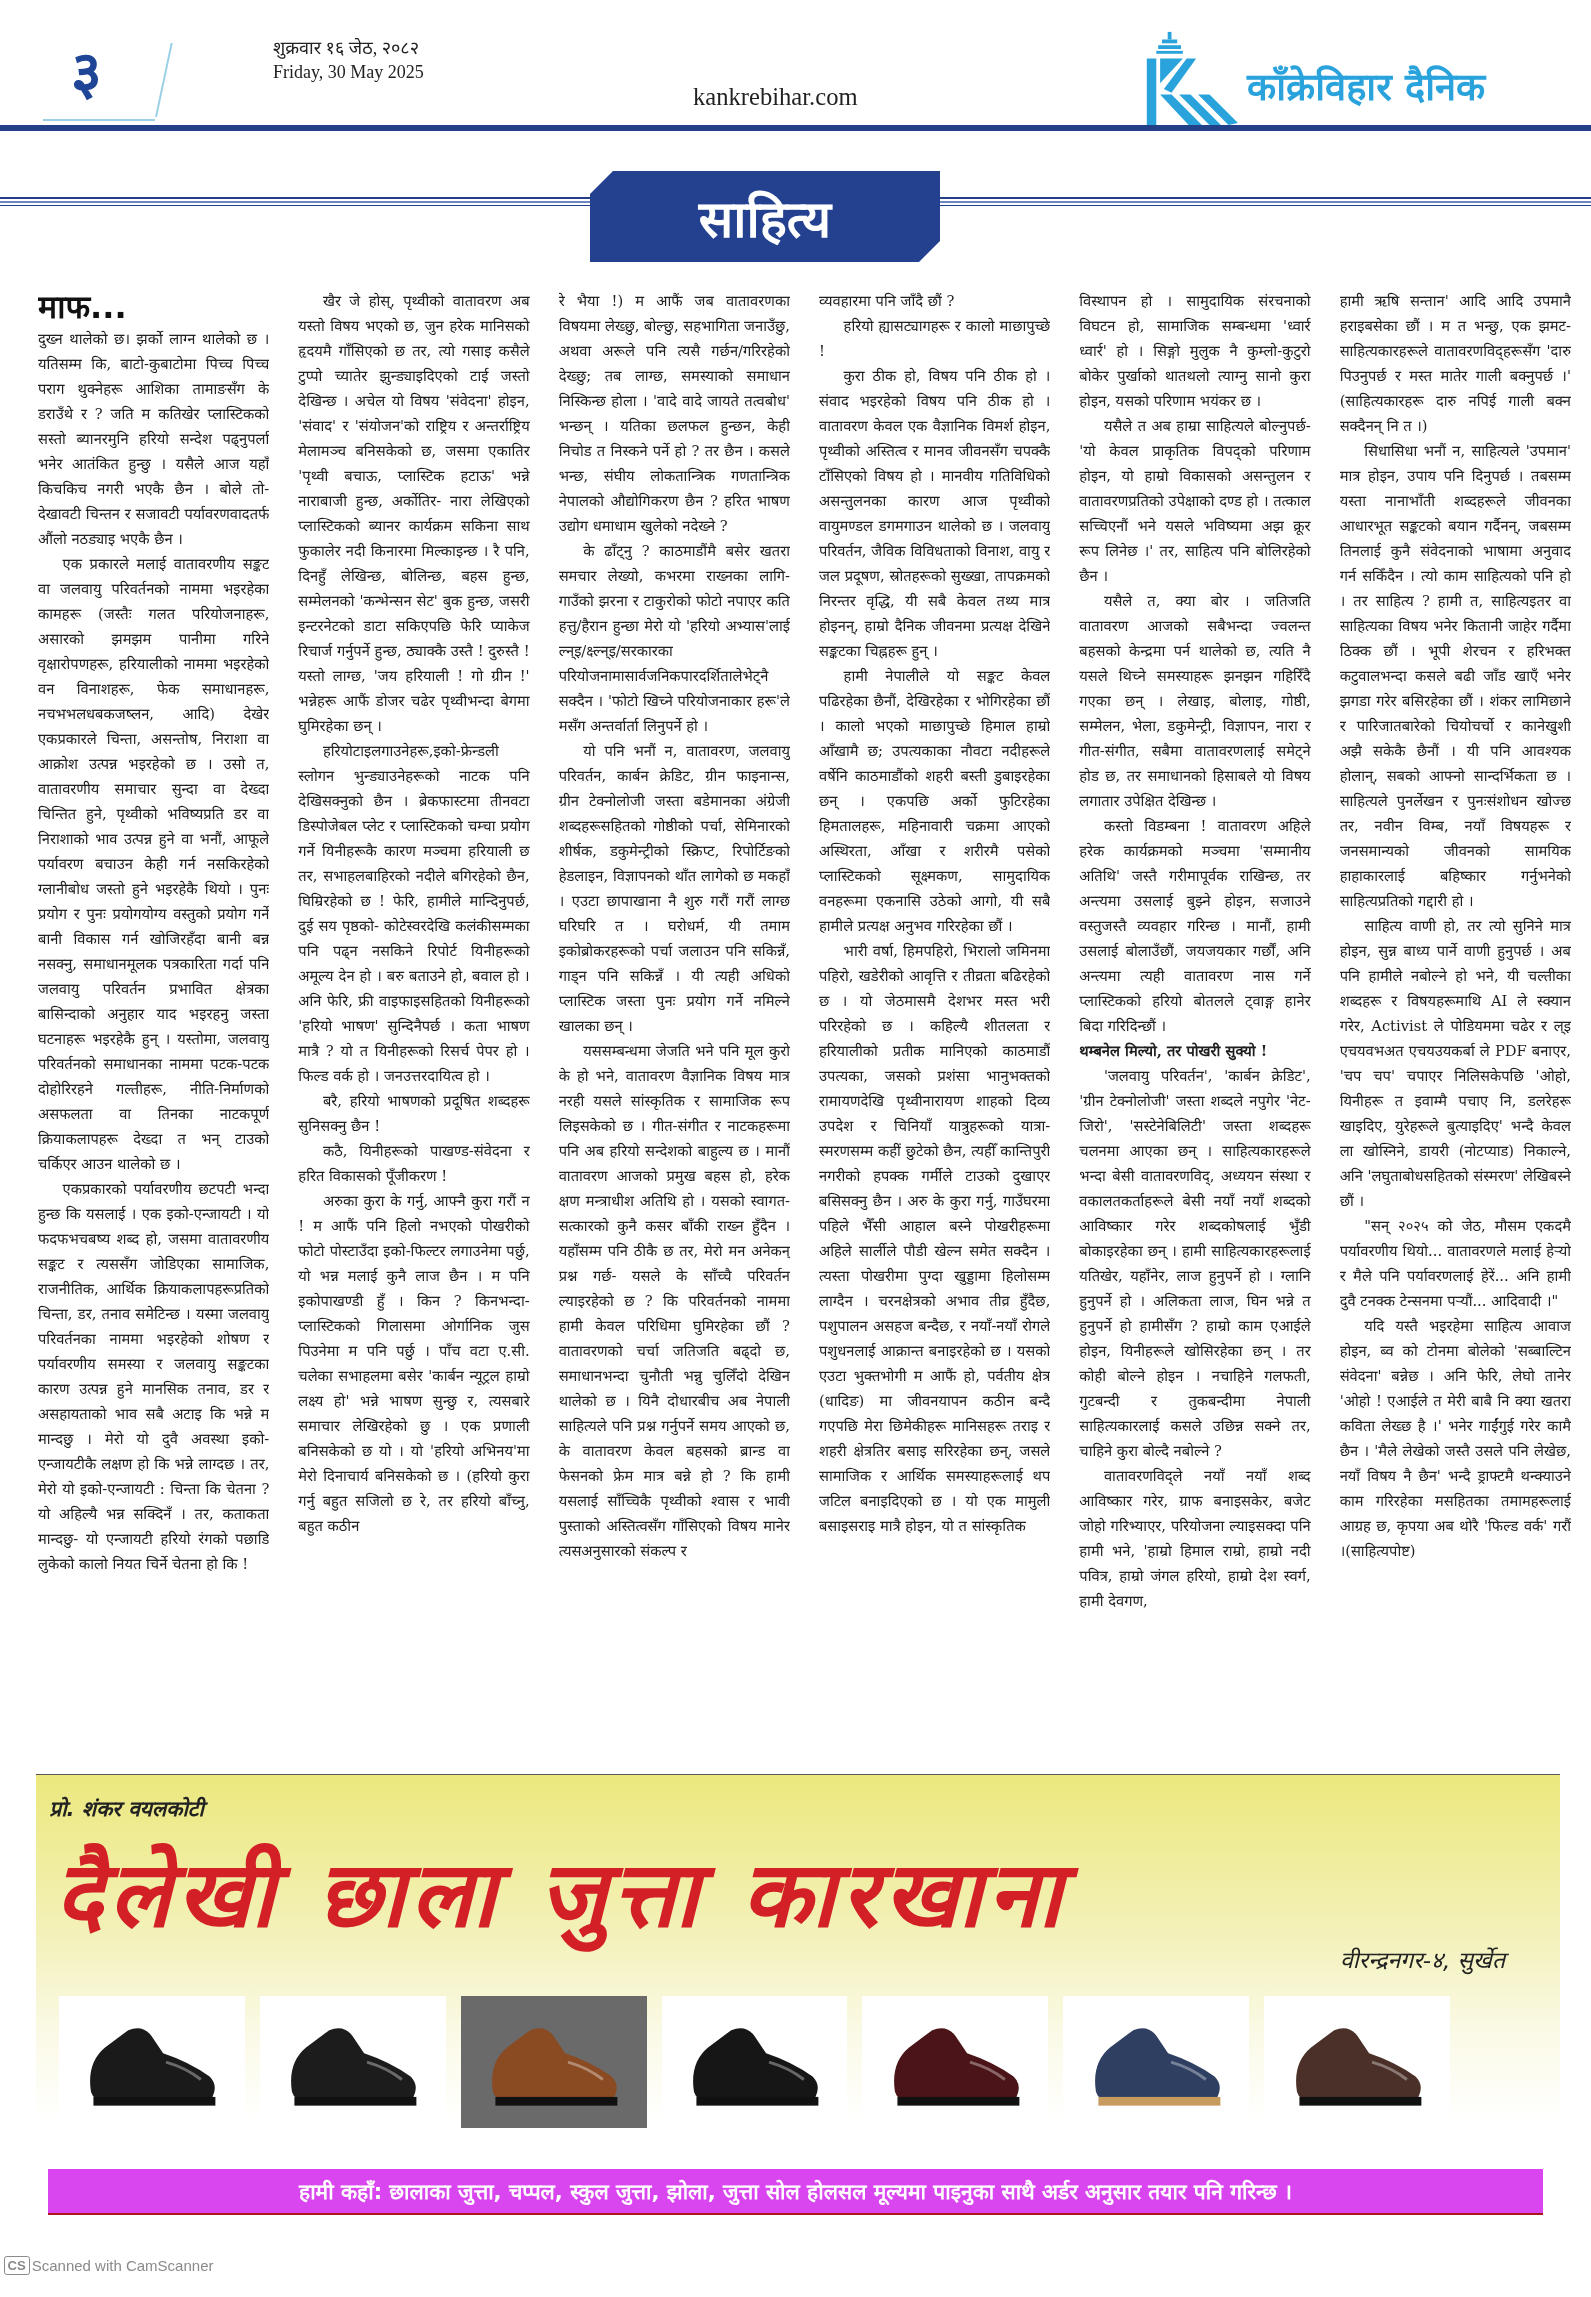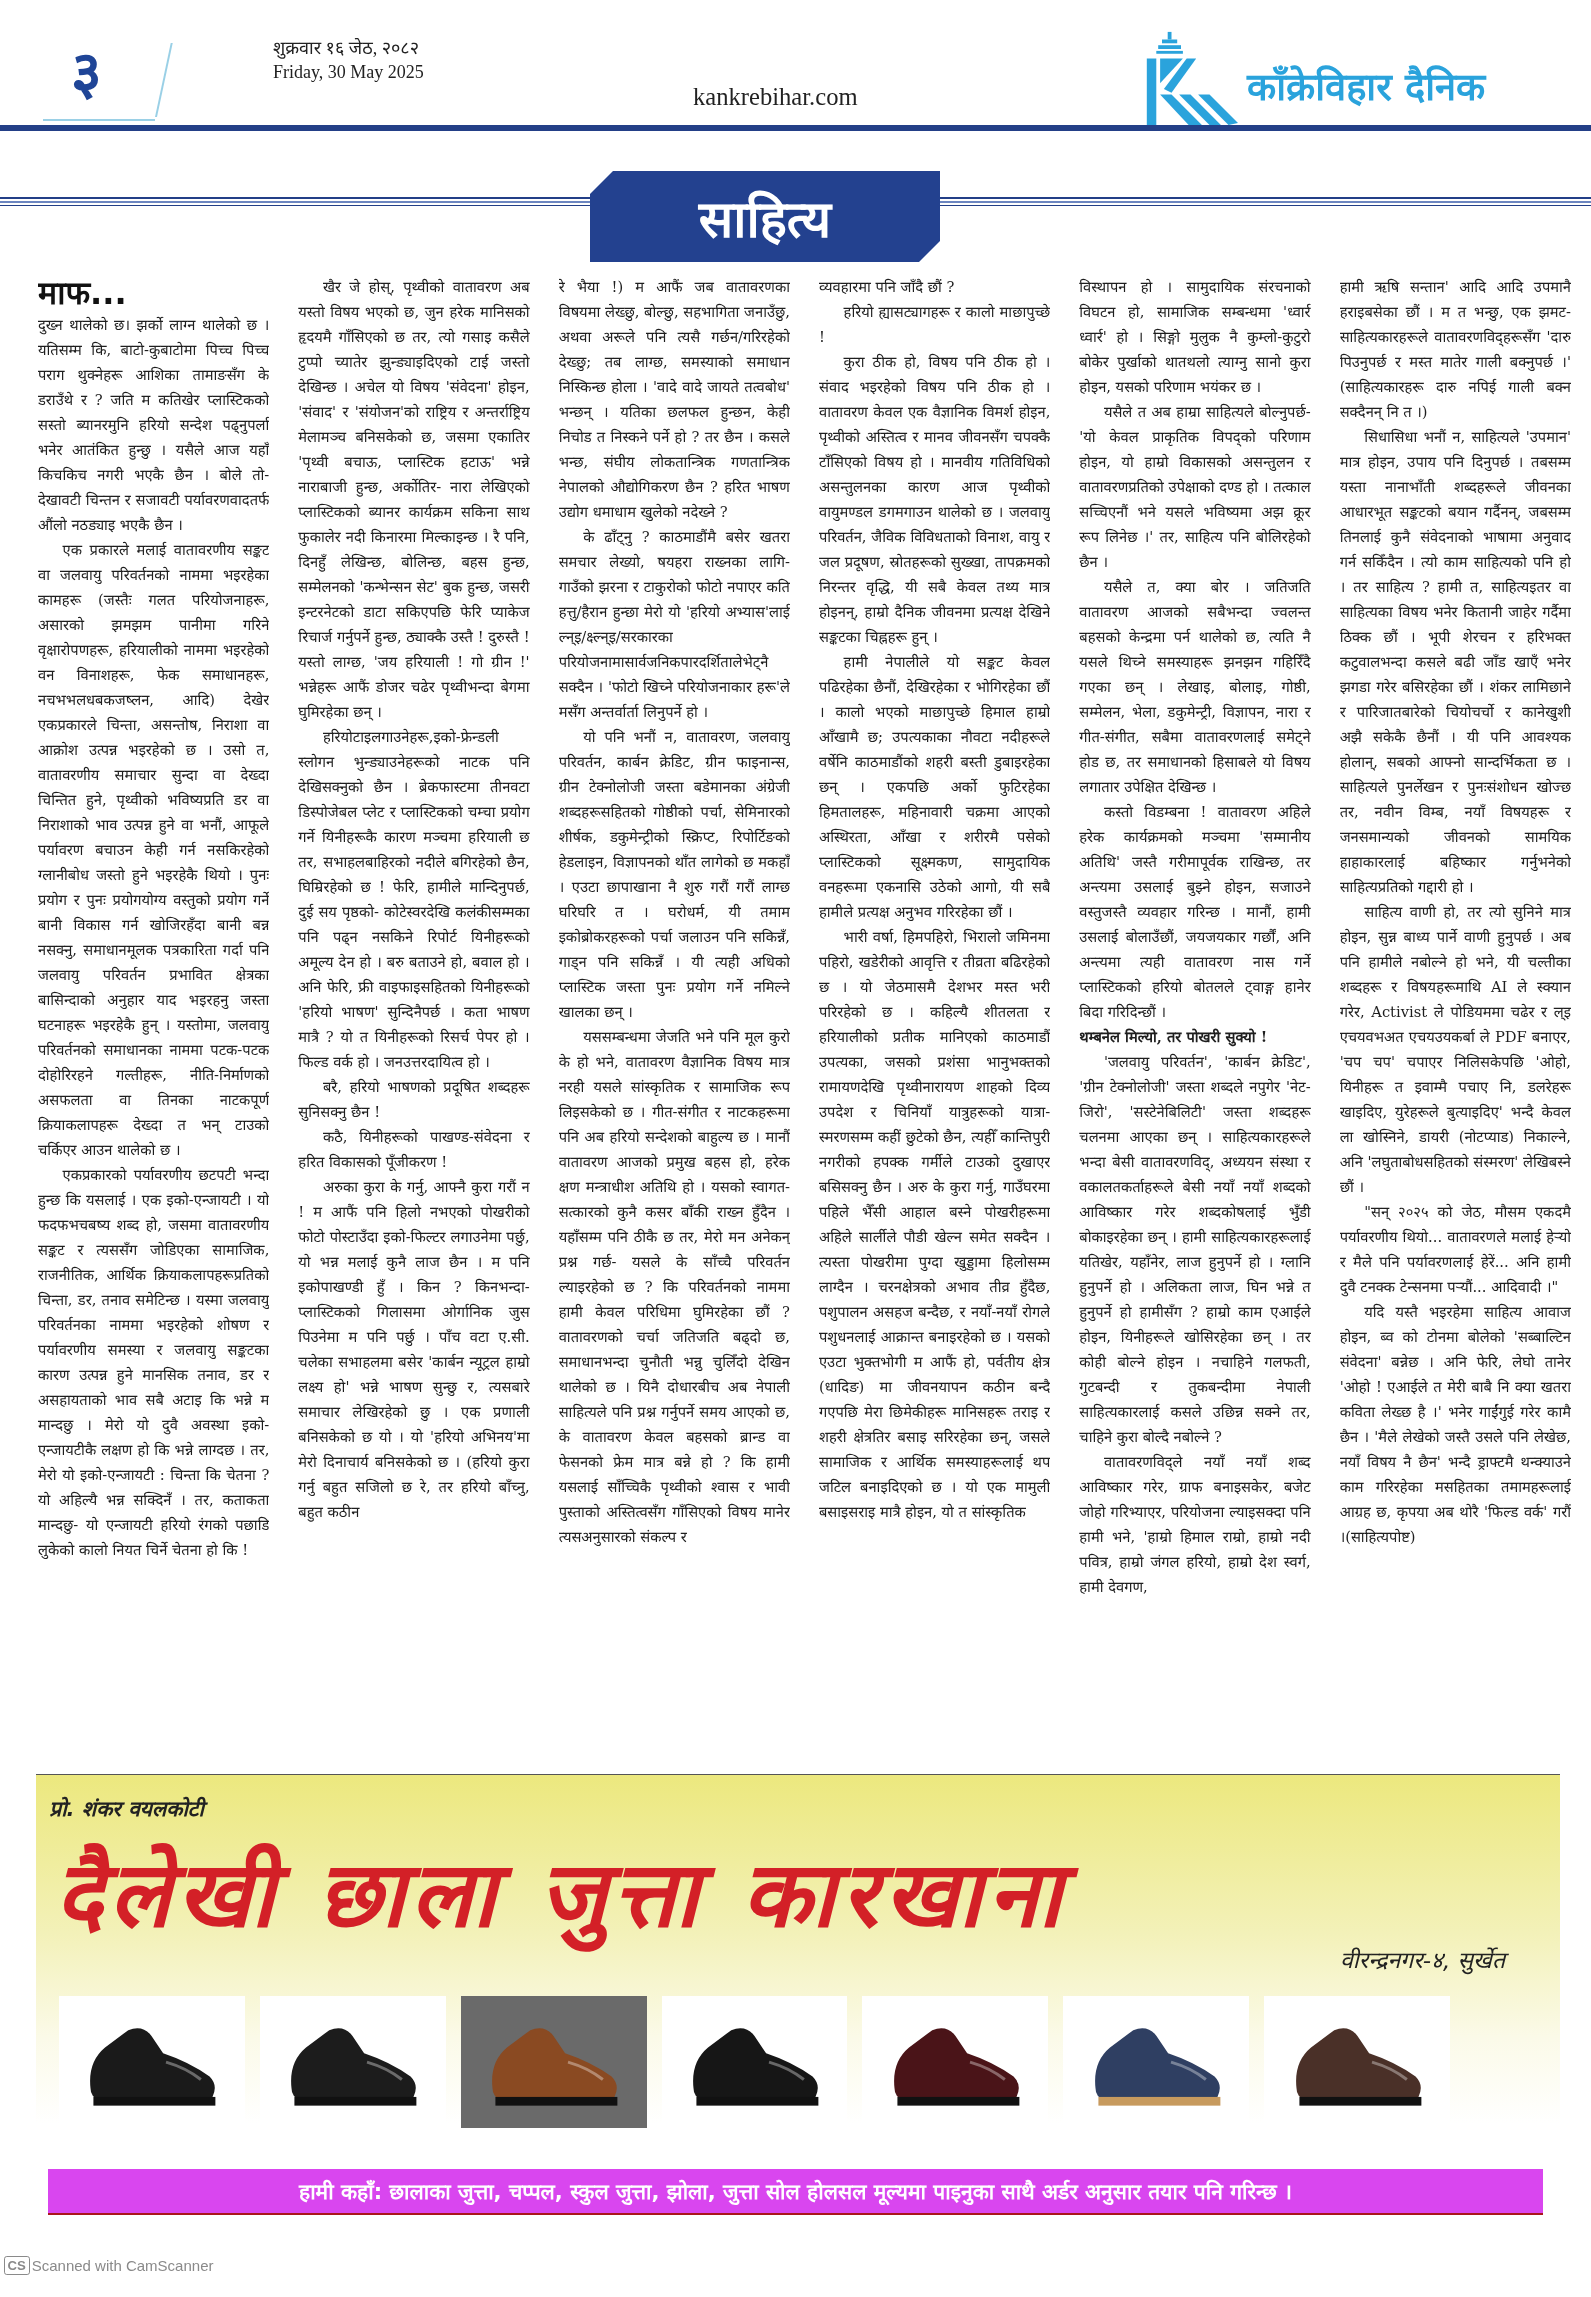--- a/index.html
+++ b/index.html
@@ -20,21 +20,21 @@
 
   
   .section-band { position: absolute; left: 0; top: 195px; width: 1592px; height: 11.4px; }
   .section-band .l1 { position: absolute; left: 0; top: 1.9px; width: 1592px; height: 1.9px; background: #233f87; }
   .section-band .l2 { position: absolute; left: 0; top: 5.7px; width: 1592px; height: 1.9px; background: #6c86c0; }
   .section-band .l3 { position: absolute; left: 0; top: 9.5px; width: 1592px; height: 0.9px; background: #233f87; }
   .section-tab { position: absolute; left: 590px; top: 171px; width: 350px; height: 91px; background: #23418f; clip-path: polygon(23px 0, 100% 0, 100% calc(100% - 21px), calc(100% - 21px) 100%, 0 100%, 0 23px); display: flex; align-items: center; justify-content: center; }
   .section-tab span { font-family: "DejaVu Sans", sans-serif; font-weight: bold; font-size: 51px; color: #ffffff; }
 
   
-  .article { position: absolute; left: 38px; top: 274px; width: 1533px; height: 1491px; display: flex; gap: 29px; }
+  .article { position: absolute; left: 38px; top: 288px; width: 1533px; height: 1491px; display: flex; gap: 29px; }
   .col { flex: 1; font-family: "DejaVu Serif", serif; font-size: 14.7px; line-height: 25px; text-align: justify; color: #1e1e1e; overflow: hidden; }
   .col p { text-indent: 24.6px; }
   .col p.noindent { text-indent: 0; }
   .headline { font-family: "DejaVu Sans", sans-serif; font-weight: bold; font-size: 32px; line-height: 38px; color: #111; }
   .subhead { font-weight: bold; text-indent: 0; }
 
   
   .ad { position: absolute; left: 36px; top: 1774px; width: 1524px; height: 350px; background: linear-gradient(to bottom, #ece87e 0%, #f3f1b8 45%, #fbfae8 75%, #ffffff 100%); border-top: 1.9px solid #555; font-style: italic; }
   .ad .proprietor { position: absolute; left: 13.2px; top: 19px; font-family: "DejaVu Sans", sans-serif; font-weight: bold; font-size: 21px; color: #222; }
   .ad .phones { position: absolute; right: 21px; top: 15px; text-align: right; font-family: "DejaVu Sans", sans-serif; font-size: 23px; line-height: 36px; color: #222; }
@@ -101,21 +101,21 @@
     </div>
   <div class="col">
       <p>खैर जे होस्, पृथ्वीको वातावरण अब यस्तो विषय भएको छ, जुन हरेक मानिसको हृदयमै गाँसिएको छ तर, त्यो गसाइ कसैले टुप्पो च्यातेर झुन्ड्याइदिएको टाई जस्तो देखिन्छ । अचेल यो विषय 'संवेदना' होइन, 'संवाद' र 'संयोजन'को राष्ट्रिय र अन्तर्राष्ट्रिय मेलामञ्च बनिसकेको छ, जसमा एकातिर 'पृथ्वी बचाऊ, प्लास्टिक हटाऊ' भन्ने नाराबाजी हुन्छ, अर्कोतिर- नारा लेखिएको प्लास्टिकको ब्यानर कार्यक्रम सकिना साथ फुकालेर नदी किनारमा मिल्काइन्छ । रै पनि, दिनहुँ लेखिन्छ, बोलिन्छ, बहस हुन्छ, सम्मेलनको 'कन्भेन्सन सेट' बुक हुन्छ, जसरी इन्टरनेटको डाटा सकिएपछि फेरि प्याकेज रिचार्ज गर्नुपर्ने हुन्छ, ठ्याक्कै उस्तै ! दुरुस्तै ! यस्तो लाग्छ, 'जय हरियाली ! गो ग्रीन !' भन्नेहरू आफैं डोजर चढेर पृथ्वीभन्दा बेगमा घुमिरहेका छन् ।</p>
       <p>हरियोटाइलगाउनेहरू,इको-फ्रेन्डली स्लोगन भुन्ड्याउनेहरूको नाटक पनि देखिसक्नुको छैन । ब्रेकफास्टमा तीनवटा डिस्पोजेबल प्लेट र प्लास्टिकको चम्चा प्रयोग गर्ने यिनीहरूकै कारण मञ्चमा हरियाली छ तर, सभाहलबाहिरको नदीले बगिरहेको छैन, घिम्रिरहेको छ ! फेरि, हामीले मान्दिनुपर्छ, दुई सय पृष्ठको- कोटेस्वरदेखि कलंकीसम्मका पनि पढ्न नसकिने रिपोर्ट यिनीहरूको अमूल्य देन हो । बरु बताउने हो, बवाल हो । अनि फेरि, फ्री वाइफाइसहितको यिनीहरूको 'हरियो भाषण' सुन्दिनैपर्छ । कता भाषण मात्रै ? यो त यिनीहरूको रिसर्च पेपर हो । फिल्ड वर्क हो । जनउत्तरदायित्व हो ।</p>
       <p>बरै, हरियो भाषणको प्रदूषित शब्दहरू सुनिसक्नु छैन !</p>
       <p>कठै, यिनीहरूको पाखण्ड-संवेदना र हरित विकासको पूँजीकरण !</p>
       <p>अरुका कुरा के गर्नु, आफ्नै कुरा गरौं न ! म आफैं पनि हिलो नभएको पोखरीको फोटो पोस्टाउँदा इको-फिल्टर लगाउनेमा पर्छु, यो भन्न मलाई कुनै लाज छैन । म पनि इकोपाखण्डी हुँ । किन ? किनभन्दा- प्लास्टिकको गिलासमा ओर्गानिक जुस पिउनेमा म पनि पर्छु । पाँच वटा ए.सी. चलेका सभाहलमा बसेर 'कार्बन न्यूट्रल हाम्रो लक्ष्य हो' भन्ने भाषण सुन्छु र, त्यसबारे समाचार लेखिरहेको छु । एक प्रणाली बनिसकेको छ यो । यो 'हरियो अभिनय'मा मेरो दिनाचार्य बनिसकेको छ । (हरियो कुरा गर्नु बहुत सजिलो छ रे, तर हरियो बाँच्नु, बहुत कठीन</p>
     </div>
   <div class="col">
       <p class="noindent">रे भैया !) म आफैं जब वातावरणका विषयमा लेख्छु, बोल्छु, सहभागिता जनाउँछु, अथवा अरूले पनि त्यसै गर्छन/गरिरहेको देख्छु; तब लाग्छ, समस्याको समाधान निस्किन्छ होला । 'वादे वादे जायते तत्वबोध' भन्छन् । यतिका छलफल हुन्छन, केही निचोड त निस्कने पर्ने हो ? तर छैन । कसले भन्छ, संघीय लोकतान्त्रिक गणतान्त्रिक नेपालको औद्योगिकरण छैन ? हरित भाषण उद्योग धमाधाम खुलेको नदेख्ने ?</p>
-      <p>के ढाँट्नु ? काठमाडौंमै बसेर खतरा समचार लेख्यो, षयहरा राख्नका लागि- गाउँको झरना र टाकुरोको फोटो नपाएर कति हत्तु/हैरान हुन्छा मेरो यो 'हरियो अभ्यास'लाई ल्न्इ/क्ष्ल्न्इ/सरकारका परियोजनामासार्वजनिकपारदर्शितालेभेट्नै सक्दैन । 'फोटो खिच्ने परियोजनाकार हरू'ले मसँग अन्तर्वार्ता लिनुपर्ने हो ।</p>
+      <p>के ढाँट्नु ? काठमाडौंमै बसेर खतरा समचार लेख्यो, कभरमा राख्नका लागि- गाउँको झरना र टाकुरोको फोटो नपाएर कति हत्तु/हैरान हुन्छा मेरो यो 'हरियो अभ्यास'लाई ल्न्इ/क्ष्ल्न्इ/सरकारका परियोजनामासार्वजनिकपारदर्शितालेभेट्नै सक्दैन । 'फोटो खिच्ने परियोजनाकार हरू'ले मसँग अन्तर्वार्ता लिनुपर्ने हो ।</p>
       <p>यो पनि भनौं न, वातावरण, जलवायु परिवर्तन, कार्बन क्रेडिट, ग्रीन फाइनान्स, ग्रीन टेक्नोलोजी जस्ता बडेमानका अंग्रेजी शब्दहरूसहितको गोष्ठीको पर्चा, सेमिनारको शीर्षक, डकुमेन्ट्रीको स्क्रिप्ट, रिपोर्टिङको हेडलाइन, विज्ञापनको थाँत लागेको छ मकहाँ । एउटा छापाखाना नै शुरु गरौं गरौं लाग्छ घरिघरि त । घरोधर्म, यी तमाम इकोब्रोकरहरूको पर्चा जलाउन पनि सकिन्नँ, गाड्न पनि सकिन्नँ । यी त्यही अधिको प्लास्टिक जस्ता पुनः प्रयोग गर्ने नमिल्ने खालका छन् ।</p>
       <p>यससम्बन्धमा जेजति भने पनि मूल कुरो के हो भने, वातावरण वैज्ञानिक विषय मात्र नरही यसले सांस्कृतिक र सामाजिक रूप लिइसकेको छ । गीत-संगीत र नाटकहरूमा पनि अब हरियो सन्देशको बाहुल्य छ । मानौं वातावरण आजको प्रमुख बहस हो, हरेक क्षण मन्त्राधीश अतिथि हो । यसको स्वागत-सत्कारको कुनै कसर बाँकी राख्न हुँदैन । यहाँसम्म पनि ठीकै छ तर, मेरो मन अनेकन् प्रश्न गर्छ- यसले के साँच्चै परिवर्तन ल्याइरहेको छ ? कि परिवर्तनको नाममा हामी केवल परिधिमा घुमिरहेका छौं ? वातावरणको चर्चा जतिजति बढ्दो छ, समाधानभन्दा चुनौती भन्नु चुलिँदो देखिन थालेको छ । यिनै दोधारबीच अब नेपाली साहित्यले पनि प्रश्न गर्नुपर्ने समय आएको छ, के वातावरण केवल बहसको ब्रान्ड वा फेसनको फ्रेम मात्र बन्ने हो ? कि हामी यसलाई साँच्चिकै पृथ्वीको श्वास र भावी पुस्ताको अस्तित्वसँग गाँसिएको विषय मानेर त्यसअनुसारको संकल्प र</p>
     </div>
   <div class="col">
       <p class="noindent">व्यवहारमा पनि जाँदै छौं ?</p>
       <p>हरियो ह्यासट्यागहरू र कालो माछापुच्छे !</p>
       <p>कुरा ठीक हो, विषय पनि ठीक हो । संवाद भइरहेको विषय पनि ठीक हो । वातावरण केवल एक वैज्ञानिक विमर्श होइन, पृथ्वीको अस्तित्व र मानव जीवनसँग चपक्कै टाँसिएको विषय हो । मानवीय गतिविधिको असन्तुलनका कारण आज पृथ्वीको वायुमण्डल डगमगाउन थालेको छ । जलवायु परिवर्तन, जैविक विविधताको विनाश, वायु र जल प्रदूषण, स्रोतहरूको सुख्खा, तापक्रमको निरन्तर वृद्धि, यी सबै केवल तथ्य मात्र होइनन्, हाम्रो दैनिक जीवनमा प्रत्यक्ष देखिने सङ्कटका चिह्नहरू हुन् ।</p>
       <p>हामी नेपालीले यो सङ्कट केवल पढिरहेका छैनौं, देखिरहेका र भोगिरहेका छौं । कालो भएको माछापुच्छे हिमाल हाम्रो आँखामै छ; उपत्यकाका नौवटा नदीहरूले वर्षेनि काठमाडौंको शहरी बस्ती डुबाइरहेका छन् । एकपछि अर्को फुटिरहेका हिमतालहरू, महिनावारी चक्रमा आएको अस्थिरता, आँखा र शरीरमै पसेको प्लास्टिकको सूक्ष्मकण, सामुदायिक वनहरूमा एकनासि उठेको आगो, यी सबै हामीले प्रत्यक्ष अनुभव गरिरहेका छौं ।</p>
       <p>भारी वर्षा, हिमपहिरो, भिरालो जमिनमा पहिरो, खडेरीको आवृत्ति र तीव्रता बढिरहेको छ । यो जेठमासमै देशभर मस्त भरी परिरहेको छ । कहिल्यै शीतलता र हरियालीको प्रतीक मानिएको काठमाडौं उपत्यका, जसको प्रशंसा भानुभक्तको रामायणदेखि पृथ्वीनारायण शाहको दिव्य उपदेश र चिनियाँ यात्रुहरूको यात्रा-स्मरणसम्म कहीं छुटेको छैन, त्यहीँ कान्तिपुरी नगरीको हपक्क गर्मीले टाउको दुखाएर बसिसक्नु छैन । अरु के कुरा गर्नु, गाउँघरमा पहिले भैँसी आहाल बस्ने पोखरीहरूमा अहिले सार्लीले पौडी खेल्न समेत सक्दैन । त्यस्ता पोखरीमा पुग्दा खुड्डामा हिलोसम्म लाग्दैन । चरनक्षेत्रको अभाव तीव्र हुँदैछ, पशुपालन असहज बन्दैछ, र नयाँ-नयाँ रोगले पशुधनलाई आक्रान्त बनाइरहेको छ । यसको एउटा भुक्तभोगी म आफैं हो, पर्वतीय क्षेत्र (धादिङ) मा जीवनयापन कठीन बन्दै गएपछि मेरा छिमेकीहरू मानिसहरू तराइ र शहरी क्षेत्रतिर बसाइ सरिरहेका छन्, जसले सामाजिक र आर्थिक समस्याहरूलाई थप जटिल बनाइदिएको छ । यो एक मामुली बसाइसराइ मात्रै होइन, यो त सांस्कृतिक</p>
     </div>

